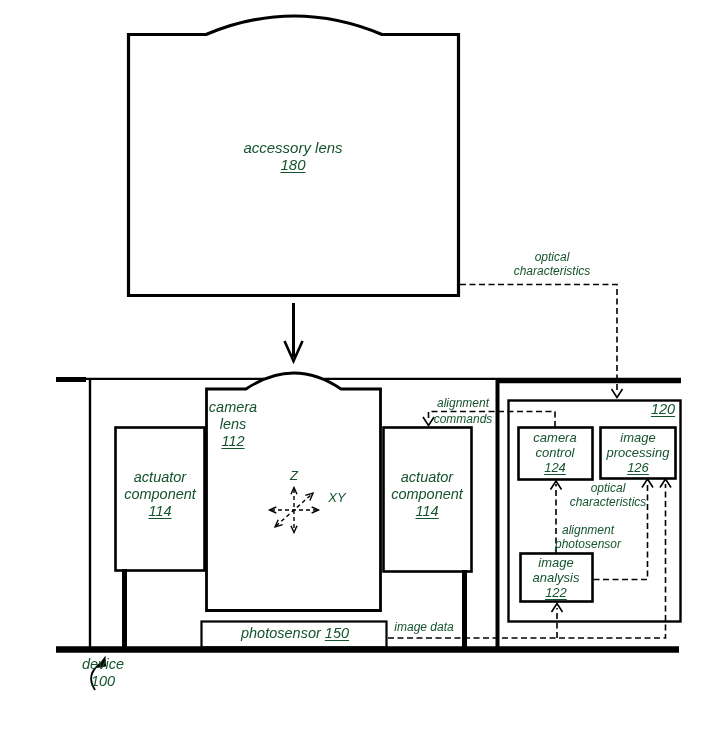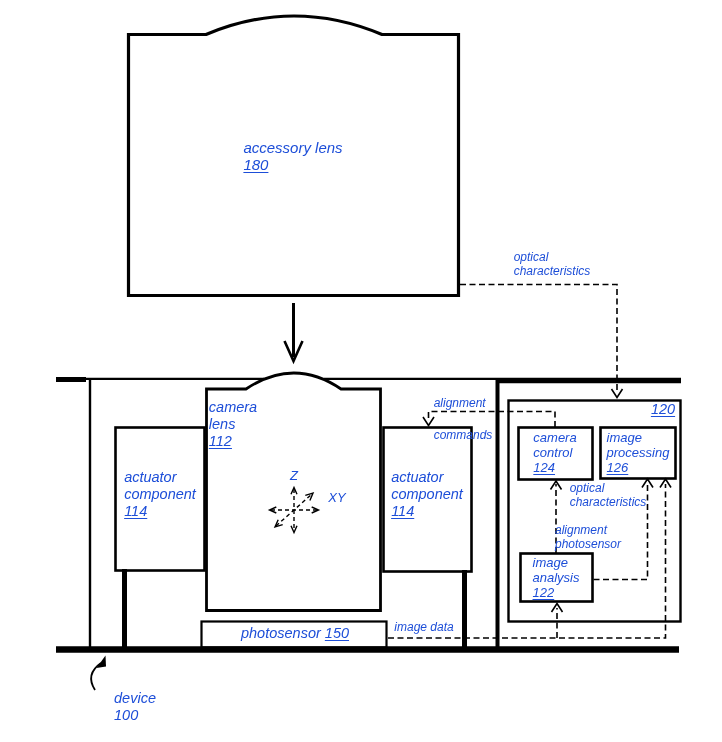--- a/index.html
+++ b/index.html
@@ -7,34 +7,34 @@
     position:relative;
     width:722px;height:742px;
     background:#fff;
     font-family:"Liberation Sans", sans-serif;
     overflow:hidden;
   }
   #diagram-svg{position:absolute;left:0;top:0;}
   .lbl{
     position:absolute;
     font-style:italic;
-    color:#1d4ed8;
-    text-align:left;
+    color:#14532d;
+    text-align:center;
     line-height:1.16;
     transform:translateX(-50%);
     white-space:nowrap;
   }
   .f15{font-size:15px;}
   .f14{font-size:14.5px;}
   .f13{font-size:13px;}
   .f12{font-size:12px;}
   .u{text-decoration:underline;text-underline-offset:2px;}
   .gap-line{line-height:1.0;}
   .gap-line .row{display:block;}
-  .gap-line .row.second{margin-top:20px;}
+  .gap-line .row.second{margin-top:4px;}
 </style>
 </head>
 <body>
 
 <div id="canvas">
 
   <svg id="diagram-svg" width="722" height="742" viewBox="0 0 722 742">
     <g stroke="#000" fill="none">
 
       <path d="M56,379.5 H86" stroke-width="5"></path>
@@ -173,18 +173,18 @@
   </div>
 
   <div class="lbl f14" style="left:295px;top:625px;">
     <span>photosensor</span>&nbsp;<span class="u">150</span>
   </div>
 
   <div class="lbl f12" style="left:424px;top:621px;">
     <span>image data</span>
   </div>
 
-  <div class="lbl f14" style="left:103px;top:690px;margin-left:32px;">
+  <div class="lbl f14" style="left:103px;top:656px;">
     <span>device</span><br>
     <span>100</span>
   </div>
 
 </div>
 
 </body></html>

